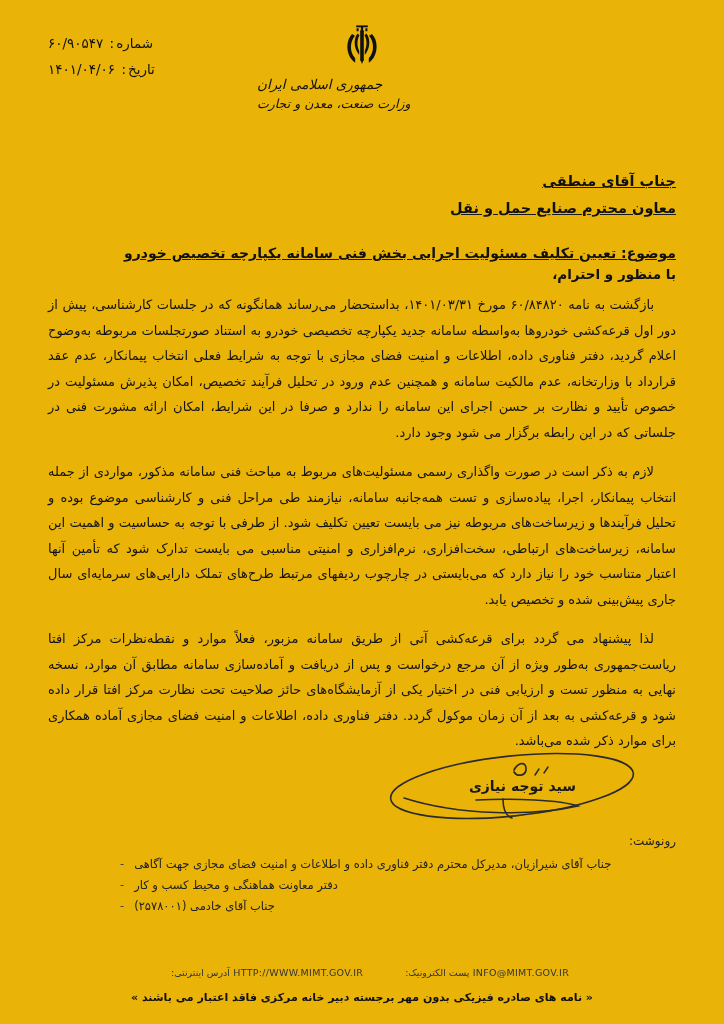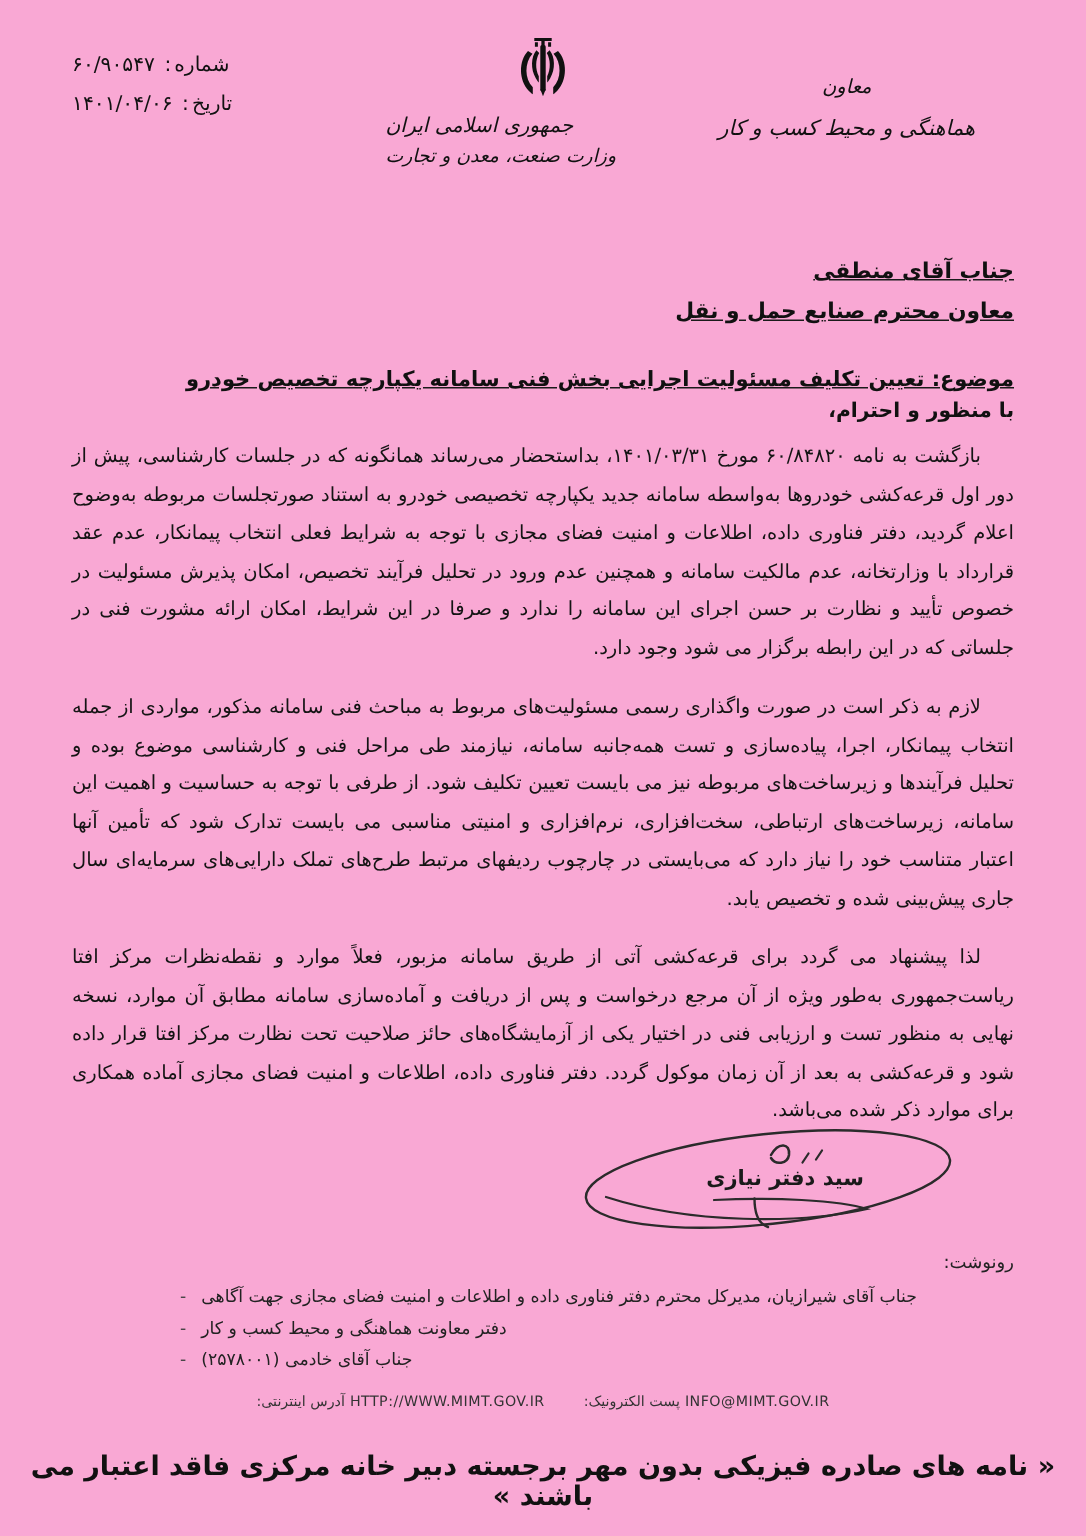--- a/index.html
+++ b/index.html
@@ -13,21 +13,21 @@
     position: relative;
     overflow: hidden;
     font-family: "DejaVu Sans", "Liberation Sans", sans-serif;
     color: #1a1a1a;
     direction: rtl;
   }
 
   .page {
     position: absolute;
     inset: 0;
-    background: #f9a8d4;
+    background: #eab308;
   }
 
   
   .letterhead {
     position: absolute;
     top: 22px;
     left: 0;
     right: 0;
     height: 125px;
   }
@@ -194,26 +194,26 @@
   .footer-contacts {
     font-size: 9.5px;
     color: #333;
     line-height: 18px;
     letter-spacing: 0.3px;
     display: flex;
     justify-content: center;
     gap: 26px;
     direction: rtl;
   }
-  .contact-group { white-space: nowrap; }
+  .contact-group { white-space: nowrap; margin-left: 16px; }
   .contact-label { }
   .contact-value { font-family: "DejaVu Sans", "Liberation Sans", sans-serif; }
   .footer-note {
-    margin-top: 24px;
-    font-size: 18px;
+    margin-top: 6px;
+    font-size: 11px;
     font-weight: bold;
     color: #111;
     line-height: 20px;
   }
 </style>
 </head>
 <body>
 
 <div class="page">
 
@@ -245,24 +245,20 @@
 
           <path d="M33.0 12.0 c6.2 6.4 6.4 19.4 -0.6 26.6 c-1.3 1.3 -2.6 2.2 -2.6 2.2 l0 -4.6 c5.6 -5.6 5.6 -16.6 0.2 -22.4 z"></path>
 
           <path d="M21.2 37.5 h3.6 l-1.8 4.6 z"></path>
         </g>
       </svg>
       <div class="emblem-line l1">جمهوری اسلامی ایران</div>
       <div class="emblem-line l2">وزارت صنعت، معدن و تجارت</div>
     </div>
 
-    <div class="dept-block">
-      <div class="dept-line l1">معاون</div>
-      <div class="dept-line l2">هماهنگی و محیط کسب و کار</div>
-    </div>
 
   </div>
 
   <div class="addressee">
     <div class="addressee-line">جناب آقای منطقی</div>
     <div class="addressee-line">معاون محترم صنایع حمل و نقل</div>
     <div class="subject-line">موضوع: تعیین تکلیف مسئولیت اجرایی بخش فنی سامانه یکپارچه تخصیص خودرو</div>
   </div>
 
   <div class="salutation">با منظور و احترام،</div>
@@ -276,21 +272,21 @@
   <div class="signature">
     <svg class="sig-svg" width="300" height="95" viewBox="0 0 300 95">
       <g fill="none" stroke="#2b2b2b" stroke-width="1.6" stroke-linecap="round">
         <ellipse cx="148" cy="44" rx="122" ry="30" transform="rotate(-6 148 44)"></ellipse>
         <path d="M40 56 C 96 74, 170 74, 214 64 C 196 58, 150 56, 112 58" stroke-width="1.5"></path>
         <path d="M150 28 c 5 -9, 13 -8, 12 0 c -1 6, -9 7, -12 2" stroke-width="1.7"></path>
         <path d="M171 33 l 4 -6 M180 31 l 4 -6" stroke-width="1.5"></path>
         <path d="M139 57 c 0 10, 3 17, 9 19" stroke-width="1.6"></path>
       </g>
     </svg>
-    <div class="sig-name">سید دفتر نیازی</div>
+    <div class="sig-name">سید توجه نیازی</div>
   </div>
 
   <div class="cc-block">
     <div class="cc-title">رونوشت:</div>
     <div class="cc-item">
       <span>جناب آقای شیرازیان، مدیرکل محترم دفتر فناوری داده و اطلاعات و امنیت فضای مجازی جهت آگاهی</span>
       <span class="cc-dash">-</span>
     </div>
     <div class="cc-item">
       <span>دفتر معاونت هماهنگی و محیط کسب و کار</span>

